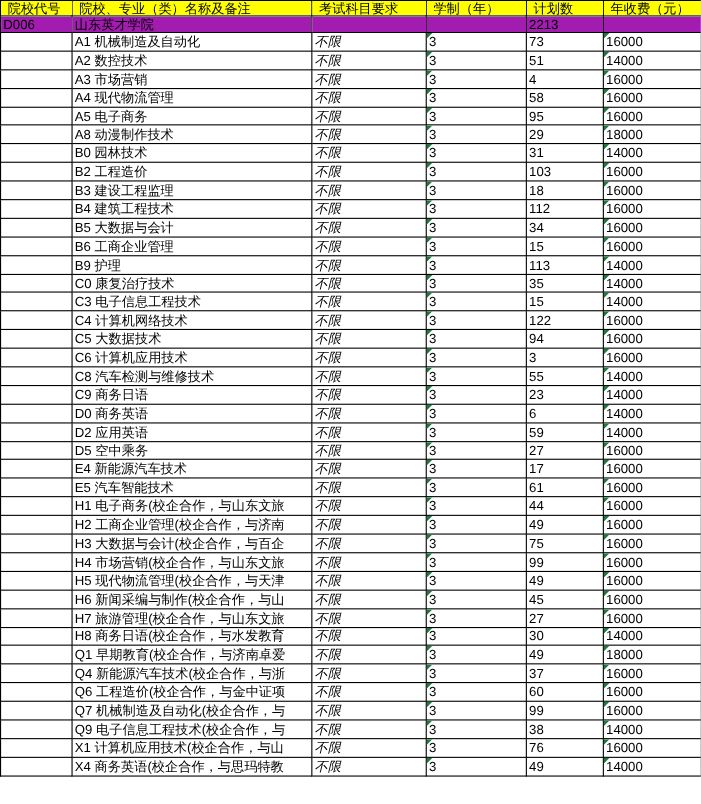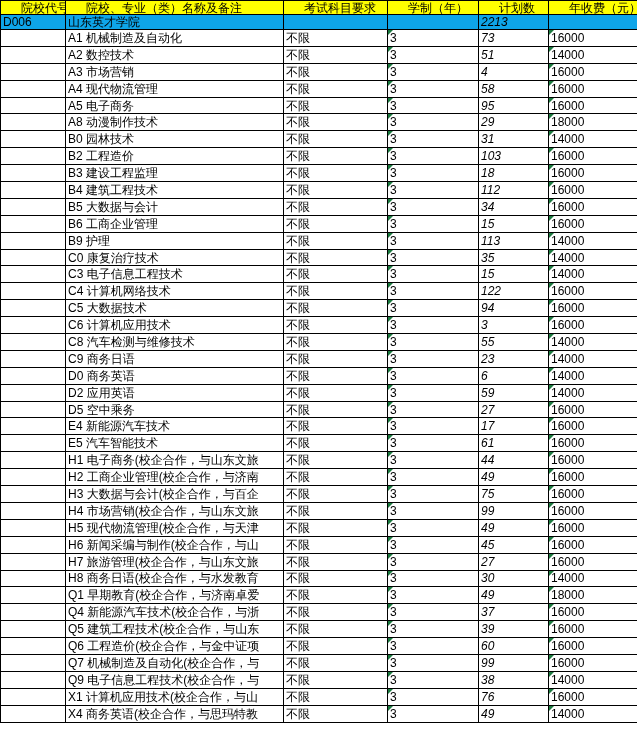--- a/index.html
+++ b/index.html
@@ -26,30 +26,30 @@
     overflow: hidden;
     position: relative;
     vertical-align: middle;
     text-align: left;
     font-weight: normal;
     line-height: 1;
   }
   tr.header-row th {
     background: #FFFF00;
     height: 13px;
-    padding-left: 20px;
+    padding-left: 6px;
   }
   tr.summary-row td {
-    background: #0ea5e9;
+    background: #a21caf;
     height: 14px;
   }
   td.c-name { padding-left: 3px; }
-  td.c-req  { padding-left: 3px; }
+  td.c-req  { padding-left: 3px; font-style: italic; }
   td.c-years{ padding-left: 3px; }
-  td.c-plan { text-align: right; padding-right: 3px; font-style: italic; }
+  td.c-plan { text-align: right; padding-right: 3px; }
   td.c-fee  { padding-left: 4px; }
   .tri {
     position: absolute;
     top: 0;
     left: 0;
     width: 0;
     height: 0;
     border-top: 5px solid #1B7A3F;
     border-right: 5px solid transparent;
     pointer-events: none;
@@ -361,28 +361,20 @@
       <tr>
         <td class="c-code"></td>
         <td class="c-name">Q4 新能源汽车技术(校企合作，与浙</td>
         <td class="c-req">不限</td>
         <td class="c-years"><span class="tri"></span>3</td>
         <td class="c-plan">37</td>
         <td class="c-fee"><span class="tri"></span>16000</td>
       </tr>
       <tr>
         <td class="c-code"></td>
-        <td class="c-name">Q5 建筑工程技术(校企合作，与山东</td>
-        <td class="c-req">不限</td>
-        <td class="c-years"><span class="tri"></span>3</td>
-        <td class="c-plan">39</td>
-        <td class="c-fee"><span class="tri"></span>16000</td>
-      </tr>
-      <tr>
-        <td class="c-code"></td>
         <td class="c-name">Q6 工程造价(校企合作，与金中证项</td>
         <td class="c-req">不限</td>
         <td class="c-years"><span class="tri"></span>3</td>
         <td class="c-plan">60</td>
         <td class="c-fee"><span class="tri"></span>16000</td>
       </tr>
       <tr>
         <td class="c-code"></td>
         <td class="c-name">Q7 机械制造及自动化(校企合作，与</td>
         <td class="c-req">不限</td>

